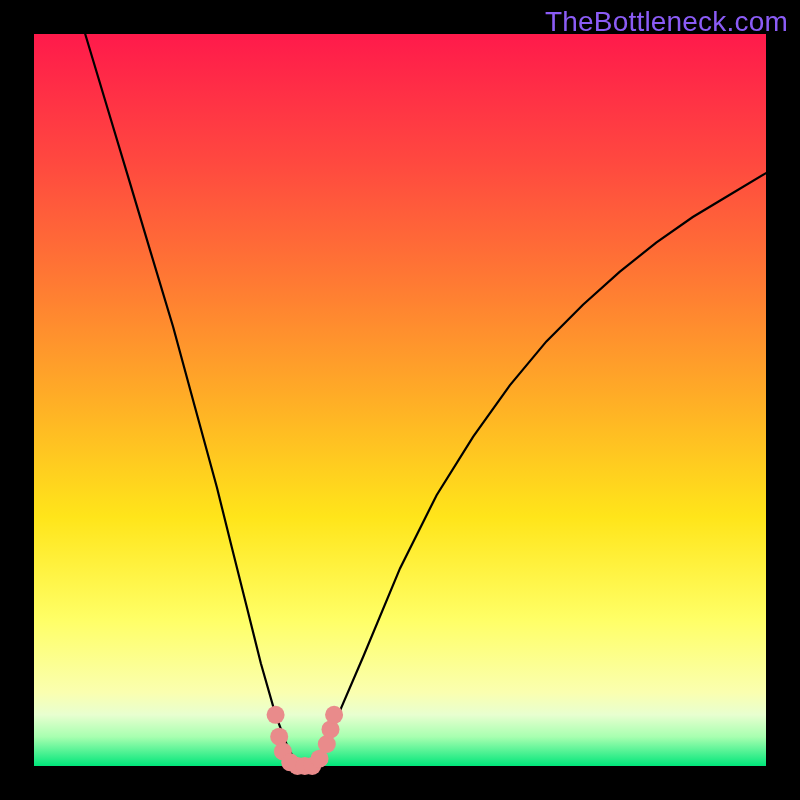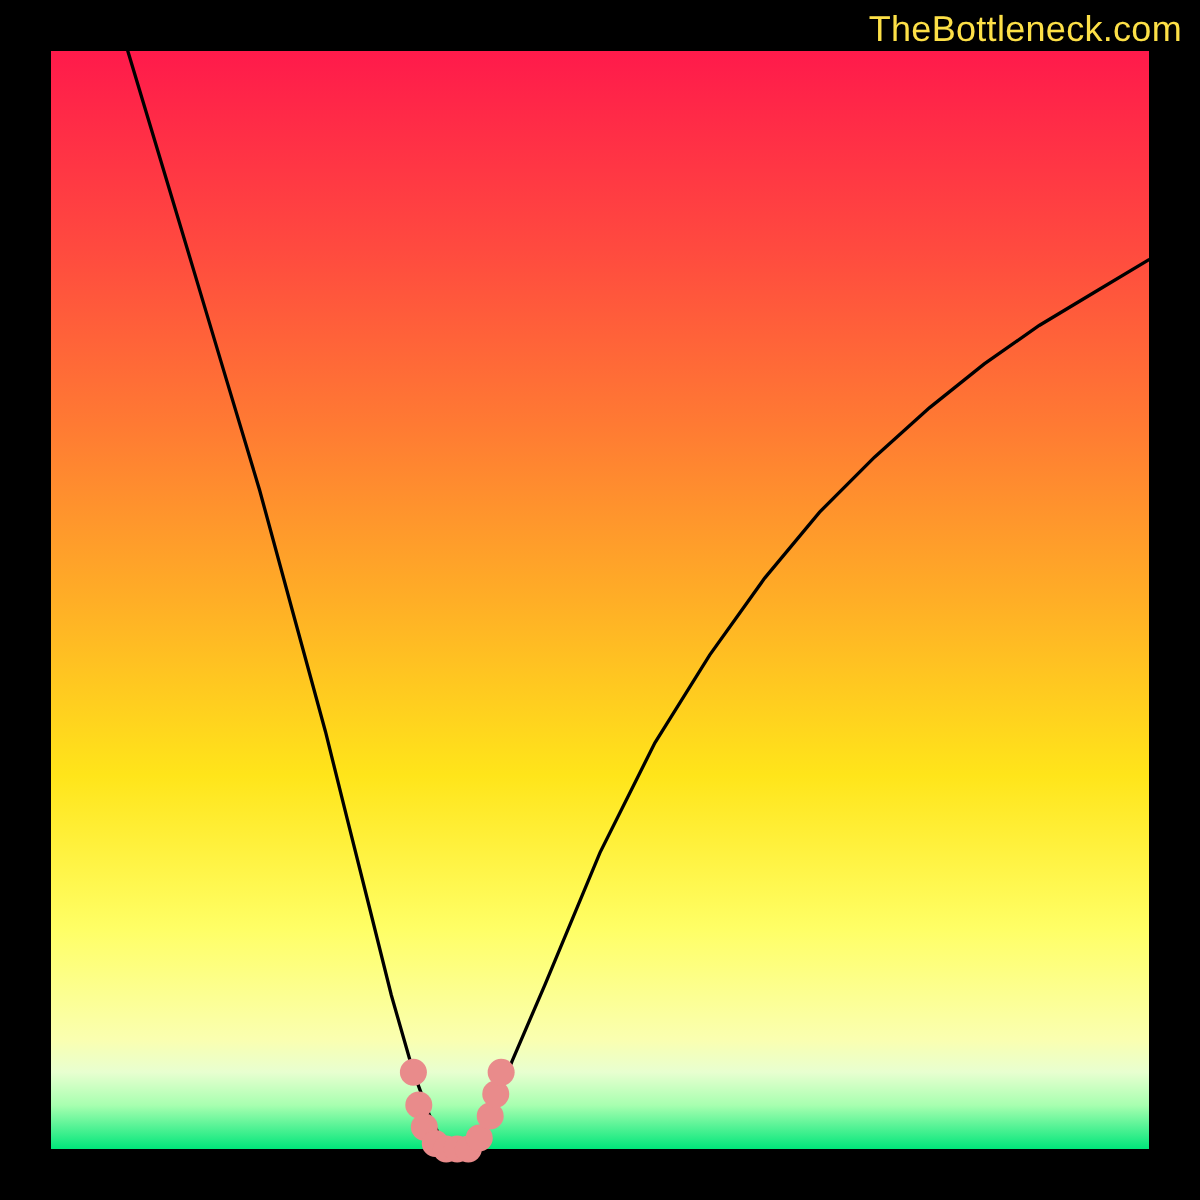--- a/index.html
+++ b/index.html
@@ -33,22 +33,22 @@
       #faffb0 90%,
       #e8ffd0 93%,
       #a8ffb0 96%,
       #00e67a 100%
     );
   }
   .watermark {
     position: absolute;
     top: 6px;
     right: 12px;
-    color: #fde047;
-    font-size: 24px;
+    color: #8b5cf6;
+    font-size: 28px;
     letter-spacing: 0.2px;
     user-select: none;
     margin-left: 11px;
   }
   svg.curve {
     position: absolute;
     left: 0;
     top: 0;
     width: 732px;
     height: 732px;

